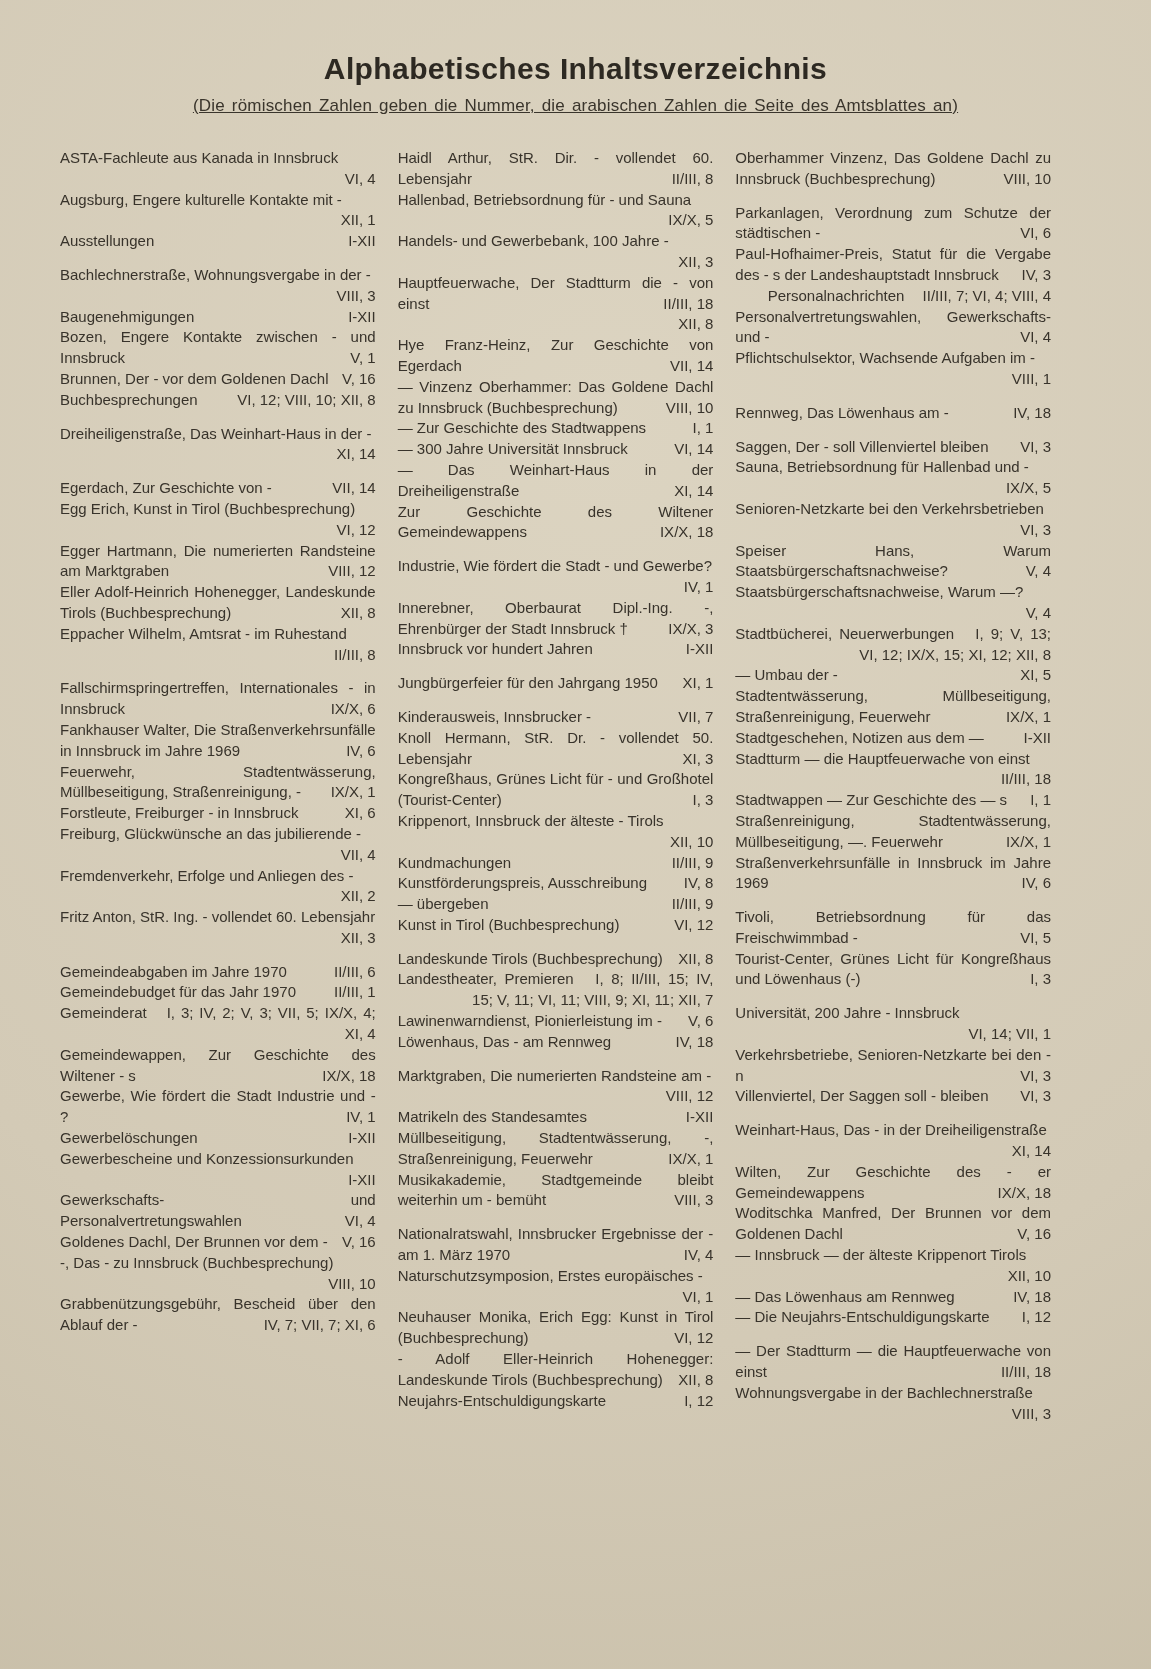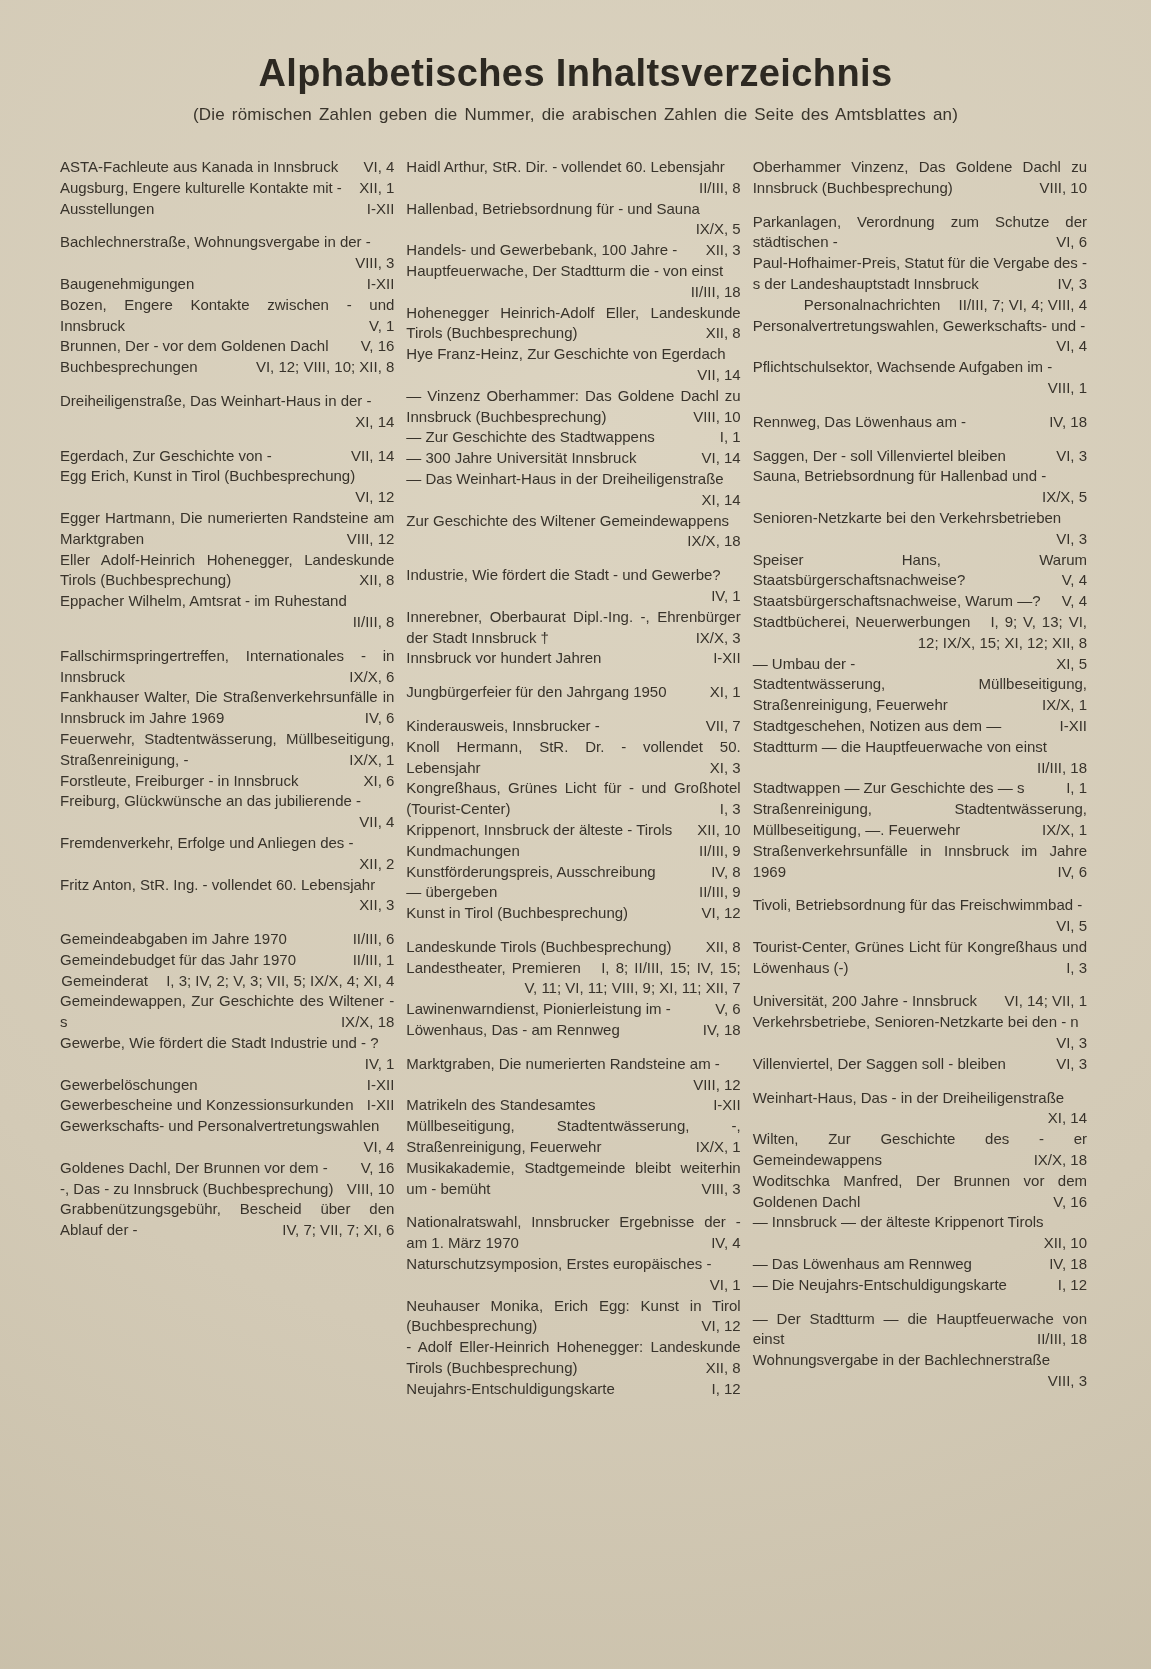--- a/index.html
+++ b/index.html
@@ -11,37 +11,38 @@
   .page {
     width: 1151px;
     height: 1669px;
     background: radial-gradient(140% 100% at 52% 26%, #dcd4c1 0%, #d3cab6 55%, #c4baa3 100%);
     color: #38332b;
     padding-top: 52px;
     overflow: hidden;
   }
   .header { text-align: center; padding: 0 60px; }
   .title {
-    font-size: 38px;
+    font-size: 30px;
     font-weight: bold;
     letter-spacing: 0.4px;
     color: #2d2922;
   }
   .subtitle {
     margin-top: 10px;
     font-size: 17px;
     letter-spacing: 0.2px;
     word-spacing: 2px;
     color: #3a352c;
+    text-decoration: underline;
   }
   .columns {
     display: grid;
     grid-template-columns: 1fr 1fr 1fr;
-    column-gap: 12px;
-    padding: 32px 64px 0 60px;
+    column-gap: 22px;
+    padding: 32px 100px 0 60px;
     align-items: start;
   }
   .group { margin-bottom: 13px; }
   .group:last-child { margin-bottom: 0; }
   .entry {
     font-size: 15px;
     line-height: 20.8px;
     text-align: justify;
     display: flow-root;
     overflow-wrap: break-word;
@@ -112,21 +113,21 @@
           <div class="entry"><span class="etext">-, Das - zu Innsbruck (Buchbesprechung)</span> <span class="eref">VIII, 10</span></div>
           <div class="entry"><span class="etext">Grabbenützungsgebühr, Bescheid über den Ablauf der -</span> <span class="eref">IV, 7; VII, 7; XI, 6</span></div>
         </div>
       </div>
       <div class="column">
         <div class="group">
           <div class="entry"><span class="etext">Haidl Arthur, StR. Dir. - vollendet 60. Lebensjahr</span> <span class="eref">II/III, 8</span></div>
           <div class="entry"><span class="etext">Hallenbad, Betriebsordnung für - und Sauna</span> <span class="eref">IX/X, 5</span></div>
           <div class="entry"><span class="etext">Handels- und Gewerbebank, 100 Jahre -</span> <span class="eref">XII, 3</span></div>
           <div class="entry"><span class="etext">Hauptfeuerwache, Der Stadtturm die - von einst</span> <span class="eref">II/III, 18</span></div>
-          <div class="entry"><span class="etext">Hohenegger Heinrich-Adolf Eller, Landeskunde Tirols (Buchbesprechung)</span> <span class="eref">XII, 8</span></div>
+          <div class="entry"> <span class="eref">XII, 8</span></div>
           <div class="entry"><span class="etext">Hye Franz-Heinz, Zur Geschichte von Egerdach</span> <span class="eref">VII, 14</span></div>
           <div class="entry"><span class="etext">— Vinzenz Oberhammer: Das Goldene Dachl zu Innsbruck (Buchbesprechung)</span> <span class="eref">VIII, 10</span></div>
           <div class="entry"><span class="etext">— Zur Geschichte des Stadtwappens</span> <span class="eref">I, 1</span></div>
           <div class="entry"><span class="etext">— 300 Jahre Universität Innsbruck</span> <span class="eref">VI, 14</span></div>
           <div class="entry"><span class="etext">— Das Weinhart-Haus in der Dreiheiligenstraße</span> <span class="eref">XI, 14</span></div>
           <div class="entry"><span class="etext">Zur Geschichte des Wiltener Gemeindewappens</span> <span class="eref">IX/X, 18</span></div>
         </div>
         <div class="group">
           <div class="entry"><span class="etext">Industrie, Wie fördert die Stadt - und Gewerbe?</span> <span class="eref">IV, 1</span></div>
           <div class="entry"><span class="etext">Innerebner, Oberbaurat Dipl.-Ing. -, Ehrenbürger der Stadt Innsbruck †</span> <span class="eref">IX/X, 3</span></div>

